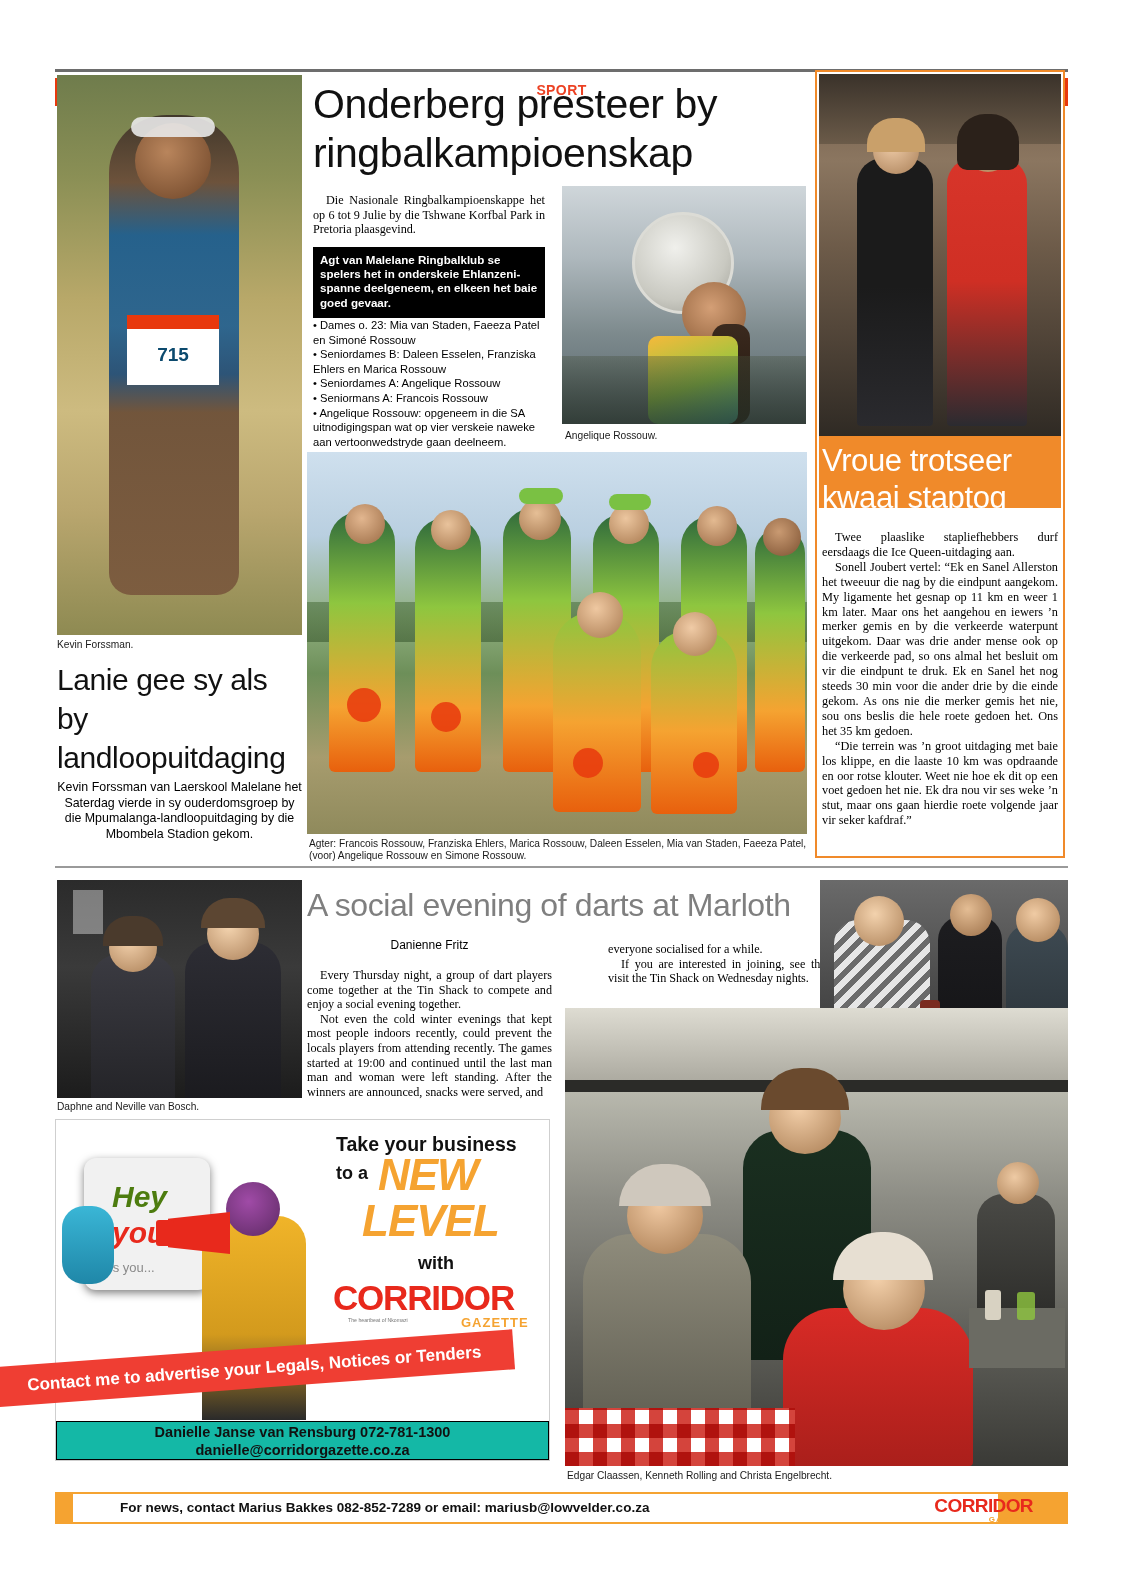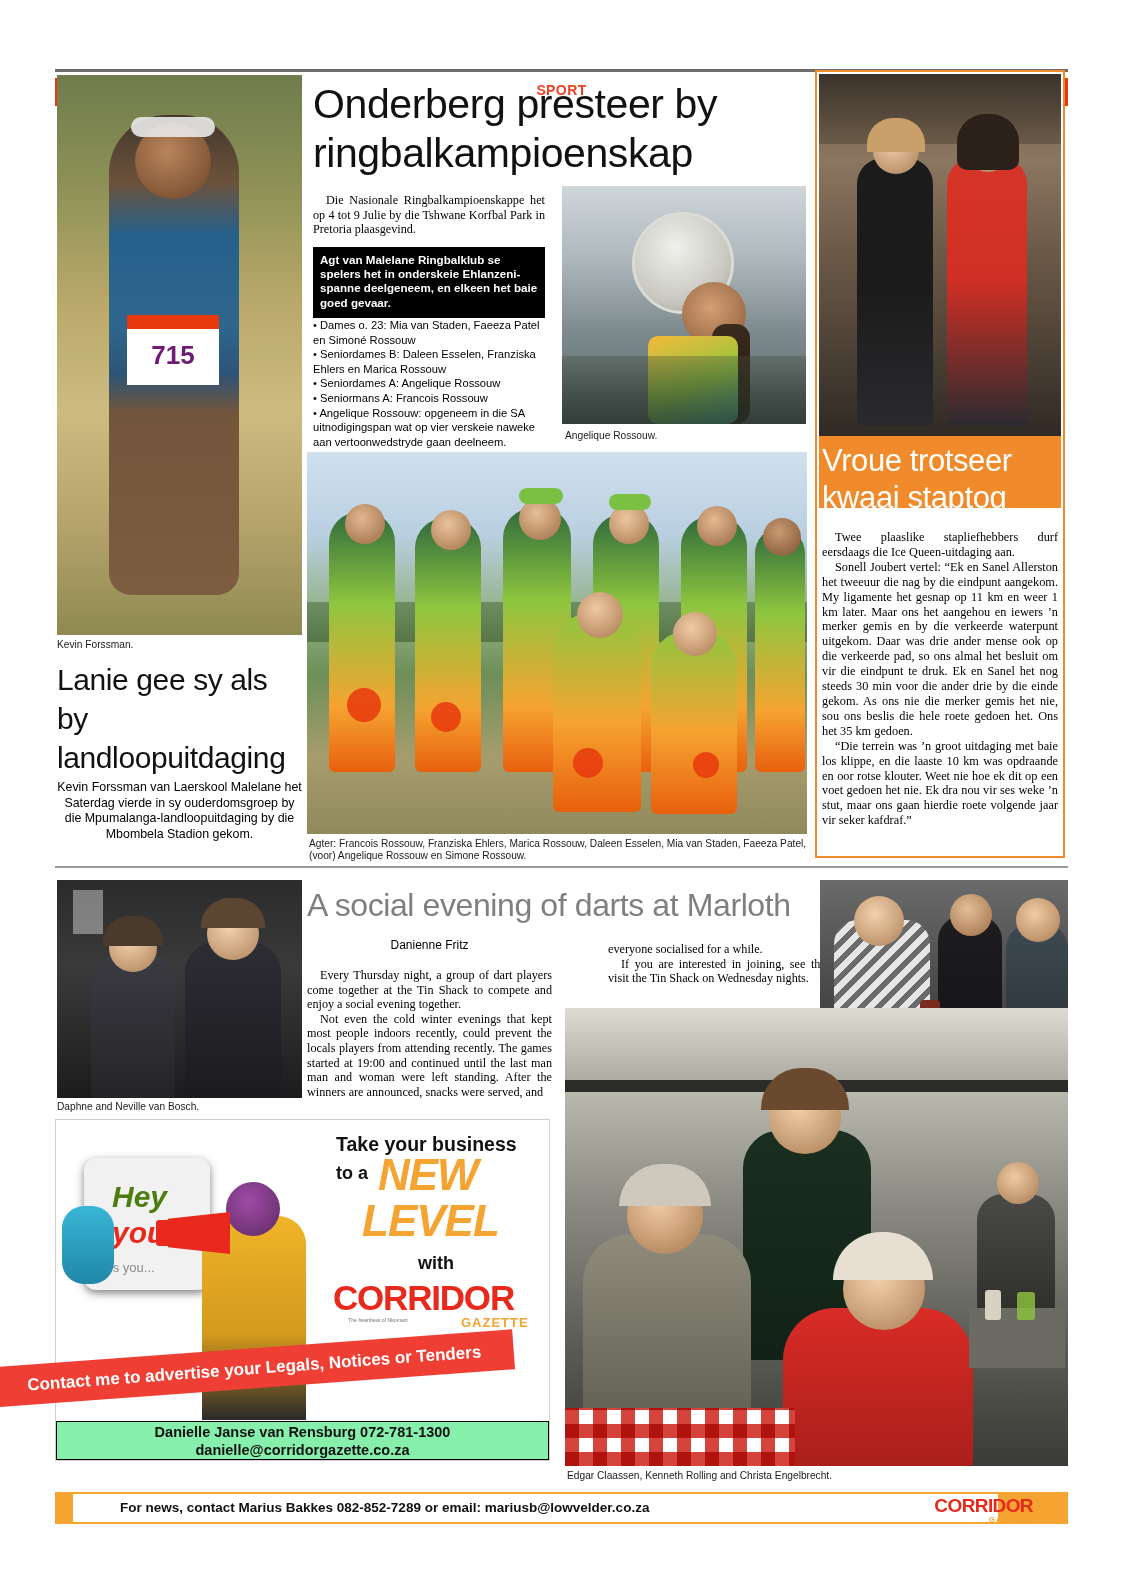--- a/index.html
+++ b/index.html
@@ -79,21 +79,21 @@
   .ad-gazette{position:absolute;left:461px;top:1315px;font-size:13px;font-weight:bold;color:#f5a331;letter-spacing:1px;}
   .ad-banner{
     position:absolute;left:-15px;top:1368px;width:530px;height:40px;background:#ef3e33;
     transform:rotate(-4.2deg);transform-origin:left center;
   }
   .ad-banner-txt{
     position:absolute;left:-5px;top:1370px;width:520px;height:36px;line-height:36px;
     transform:rotate(-4.2deg);transform-origin:left center;
     color:#fff;font-size:17px;font-weight:bold;text-align:center;
   }
-  .ad-contact{position:absolute;left:56px;top:1421px;width:493px;height:39px;background:#86efac;border:1px solid #000;box-sizing:border-box;
+  .ad-contact{position:absolute;left:56px;top:1421px;width:493px;height:39px;background:#14b8a6;border:1px solid #000;box-sizing:border-box;
     display:flex;flex-direction:column;align-items:center;justify-content:center;}
   .ad-contact div{font-size:14.5px;font-weight:bold;line-height:18px;color:#111;}
 
   
   .footer{position:absolute;left:55px;top:1492px;width:1013px;height:32px;background:#f5a331;}
   .footer-inner{position:absolute;left:73px;top:1494px;width:925px;height:28px;background:#fff;}
   .footer-txt{position:absolute;left:120px;top:1500px;font-size:13.5px;font-weight:bold;color:#111;}
   .footer-logo{position:absolute;right:90px;top:1496px;text-align:right;}
   .footer-logo .fl1{font-size:19px;font-weight:bold;color:#e8291c;letter-spacing:-0.6px;line-height:19px;}
   .footer-logo .fl2{font-size:8px;font-weight:bold;color:#f5a331;letter-spacing:1px;line-height:9px;}
@@ -116,31 +116,31 @@
     <div class="ph-grad" style="background:
       linear-gradient(180deg,#6f7c4c 0%,#8a8f55 18%,#b8a869 40%,#cdbb80 60%,#b9a66e 78%,#8e8a52 100%);"></div>
     <div style="position:absolute;left:52px;top:40px;width:130px;height:480px;
       background:linear-gradient(180deg,#3e3429 0%,#6b4f3a 14%,#1f5e8e 25%,#27628f 44%,#254f77 54%,#6d5038 62%,#7b5a3e 100%);
       border-radius:58px 58px 22px 22px;opacity:.95;"></div>
     <div style="position:absolute;left:78px;top:48px;width:76px;height:76px;border-radius:50%;
       background:radial-gradient(circle at 42% 38%,#b9855c,#6d4427);"></div>
     <div style="position:absolute;left:74px;top:42px;width:84px;height:20px;border-radius:10px;background:#e9e9e9;opacity:.9;"></div>
     <div style="position:absolute;left:70px;top:240px;width:92px;height:70px;background:#fff;"></div>
     <div style="position:absolute;left:70px;top:240px;width:92px;height:14px;background:#e8380d;"></div>
-    <div style="position:absolute;left:86px;top:262px;width:60px;height:36px;color:#701a75;font-size:26px;font-weight:bold;text-align:center;line-height:36px;">715</div>
+    <div style="position:absolute;left:86px;top:262px;width:60px;height:36px;color:#0c4a6e;font-size:19px;font-weight:bold;text-align:center;line-height:36px;">715</div>
   </div>
   <div class="caption" style="position:absolute;left:57px;top:639px;width:245px;">Kevin Forssman.</div>
 
   <div class="hl-left">Lanie gee sy als by landloopuitdaging</div>
   <div class="sans-body" style="position:absolute;left:57px;top:780px;width:245px;text-align:center;font-size:12.4px;line-height:15.6px;">Kevin Forssman van Laerskool Malelane het Saterdag vierde in sy ouderdomsgroep by die Mpumalanga-landloopuitdaging by die Mbombela Stadion gekom.</div>
 
   <div class="hl-main">Onderberg presteer by ringbalkampioenskap</div>
 
   <div class="serif body-serif" style="position:absolute;left:313px;top:193px;width:232px;">
-    <p>Die Nasionale Ringbalkampioenskappe het op 4 tot 9 Julie by die Tshwane Korfbal Park in Pretoria plaasgevind.</p>
+    <p>Die Nasionale Ringbalkampioenskappe het op 6 tot 9 Julie by die Tshwane Korfbal Park in Pretoria plaasgevind.</p>
   </div>
 
   <div class="kicker">Agt van Malelane Ringbalklub se spelers het in onderskeie Ehlanzeni-spanne deelgeneem, en elkeen het baie goed gevaar.</div>
 
   <div class="sans-body" style="position:absolute;left:313px;top:318px;width:236px;font-size:11.2px;line-height:14.6px;">
     <p>• Dames o. 23: Mia van Staden, Faeeza Patel en Simoné Rossouw</p>
     <p>• Seniordames B: Daleen Esselen, Franziska Ehlers en Marica Rossouw</p>
     <p>• Seniordames A: Angelique Rossouw</p>
     <p>• Seniormans A: Francois Rossouw</p>
     <p>• Angelique Rossouw: opgeneem in die SA uitnodigingspan wat op vier verskeie naweke aan vertoonwedstryde gaan deelneem.</p>

